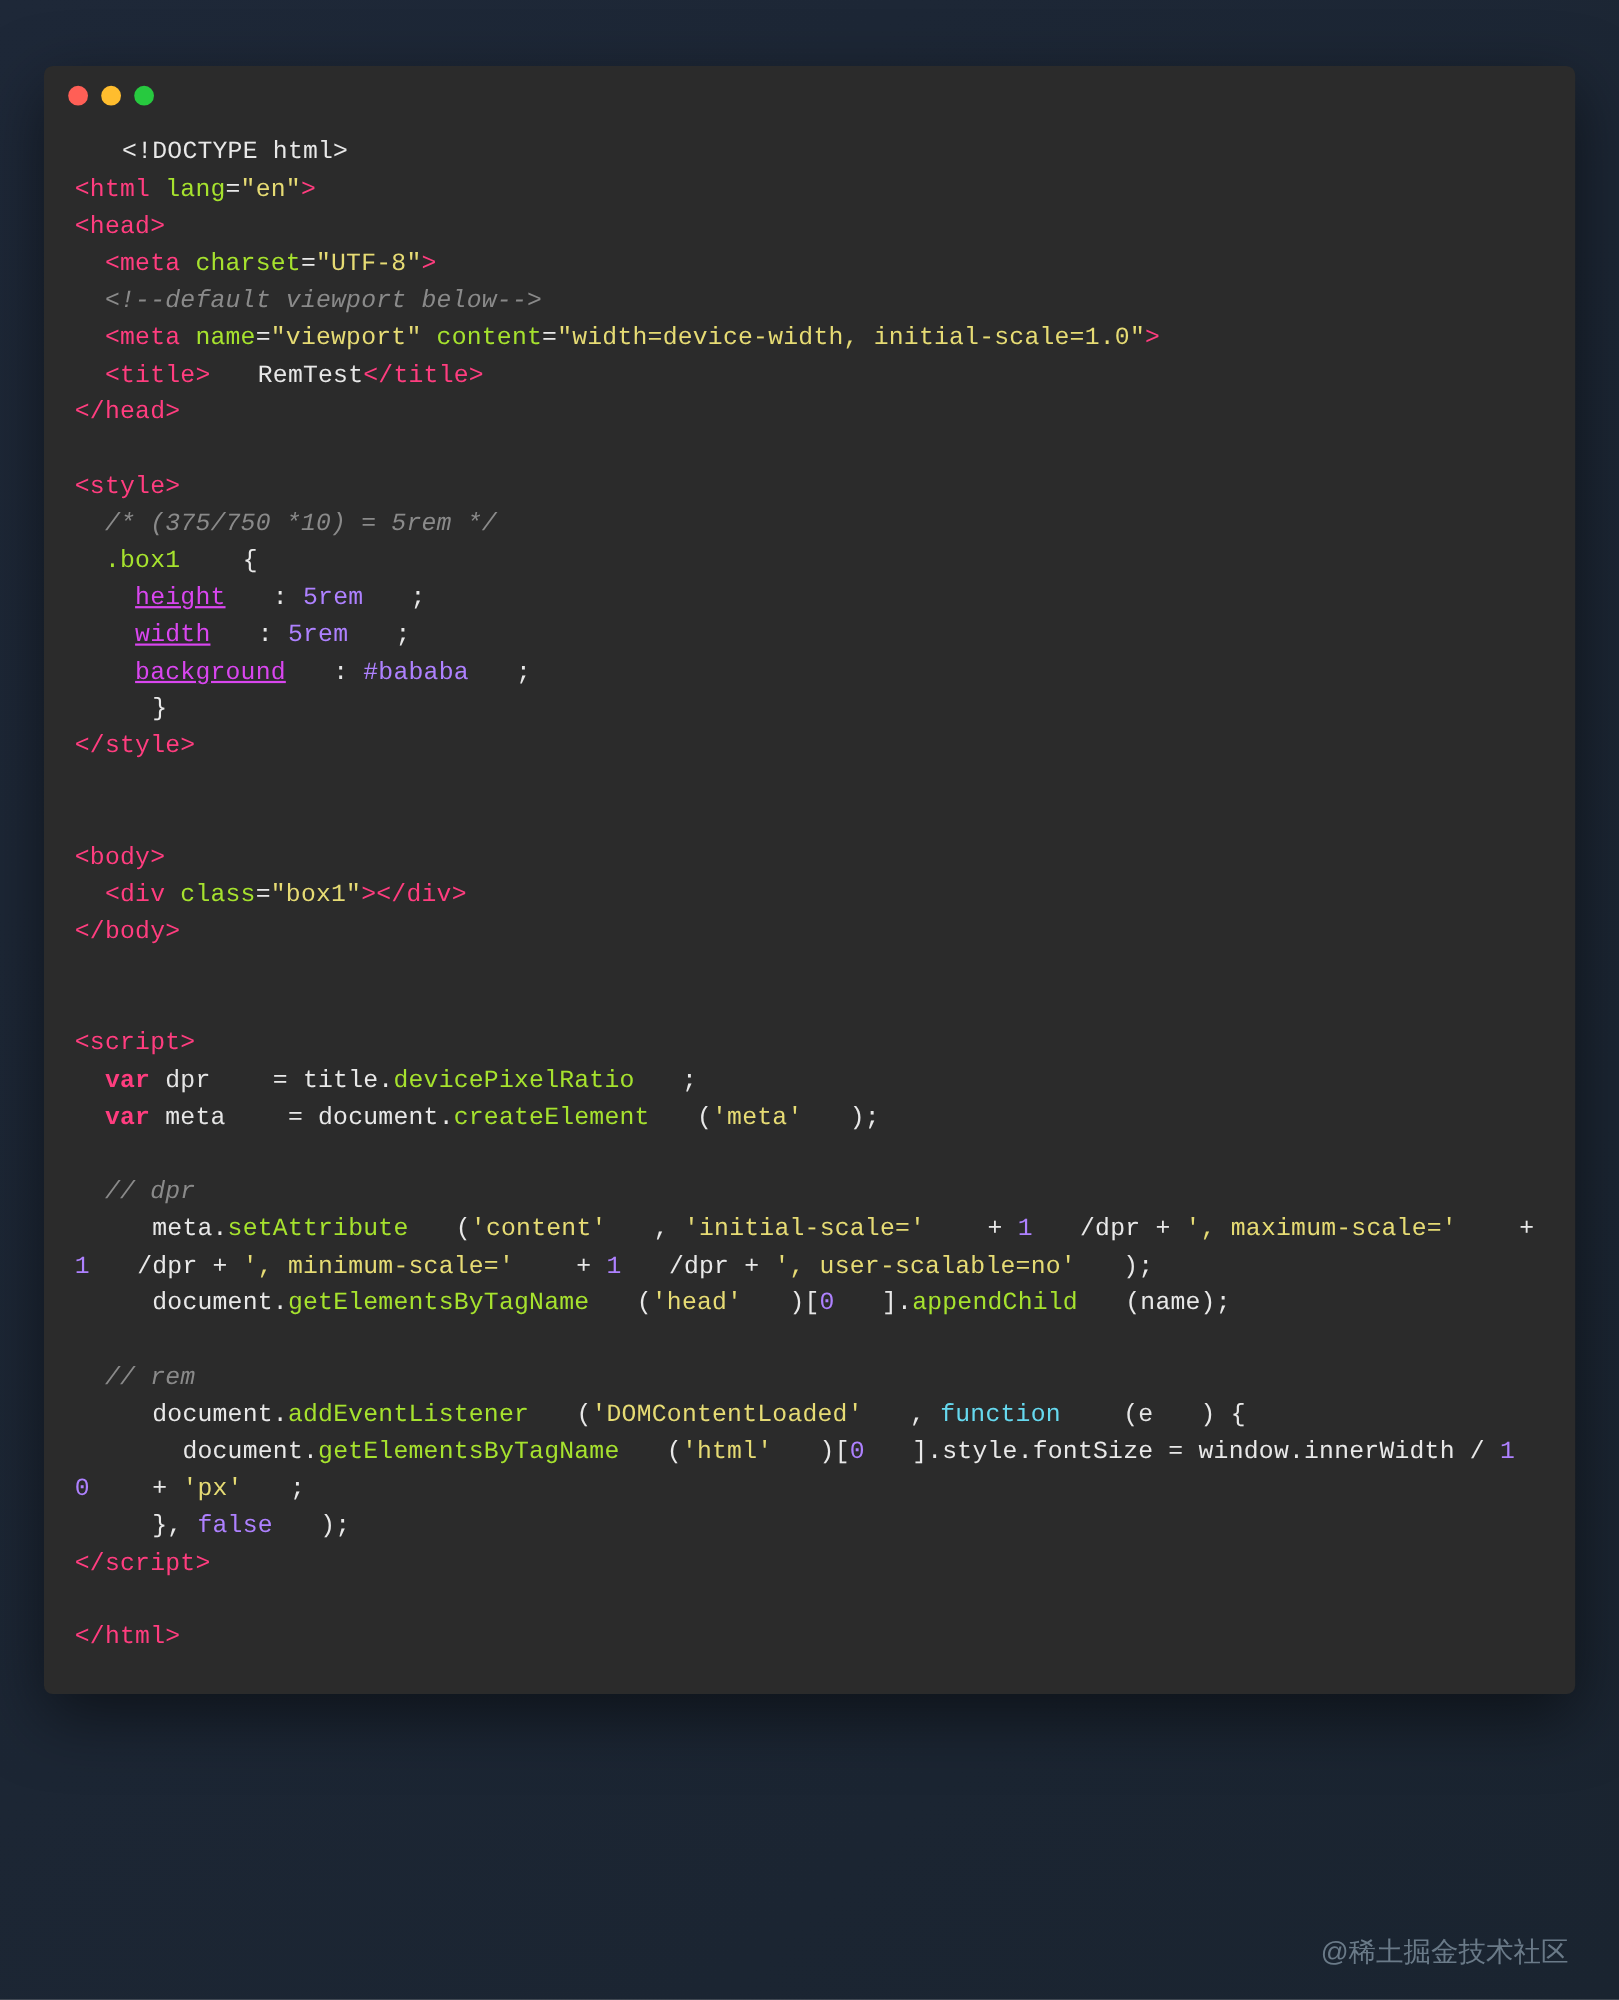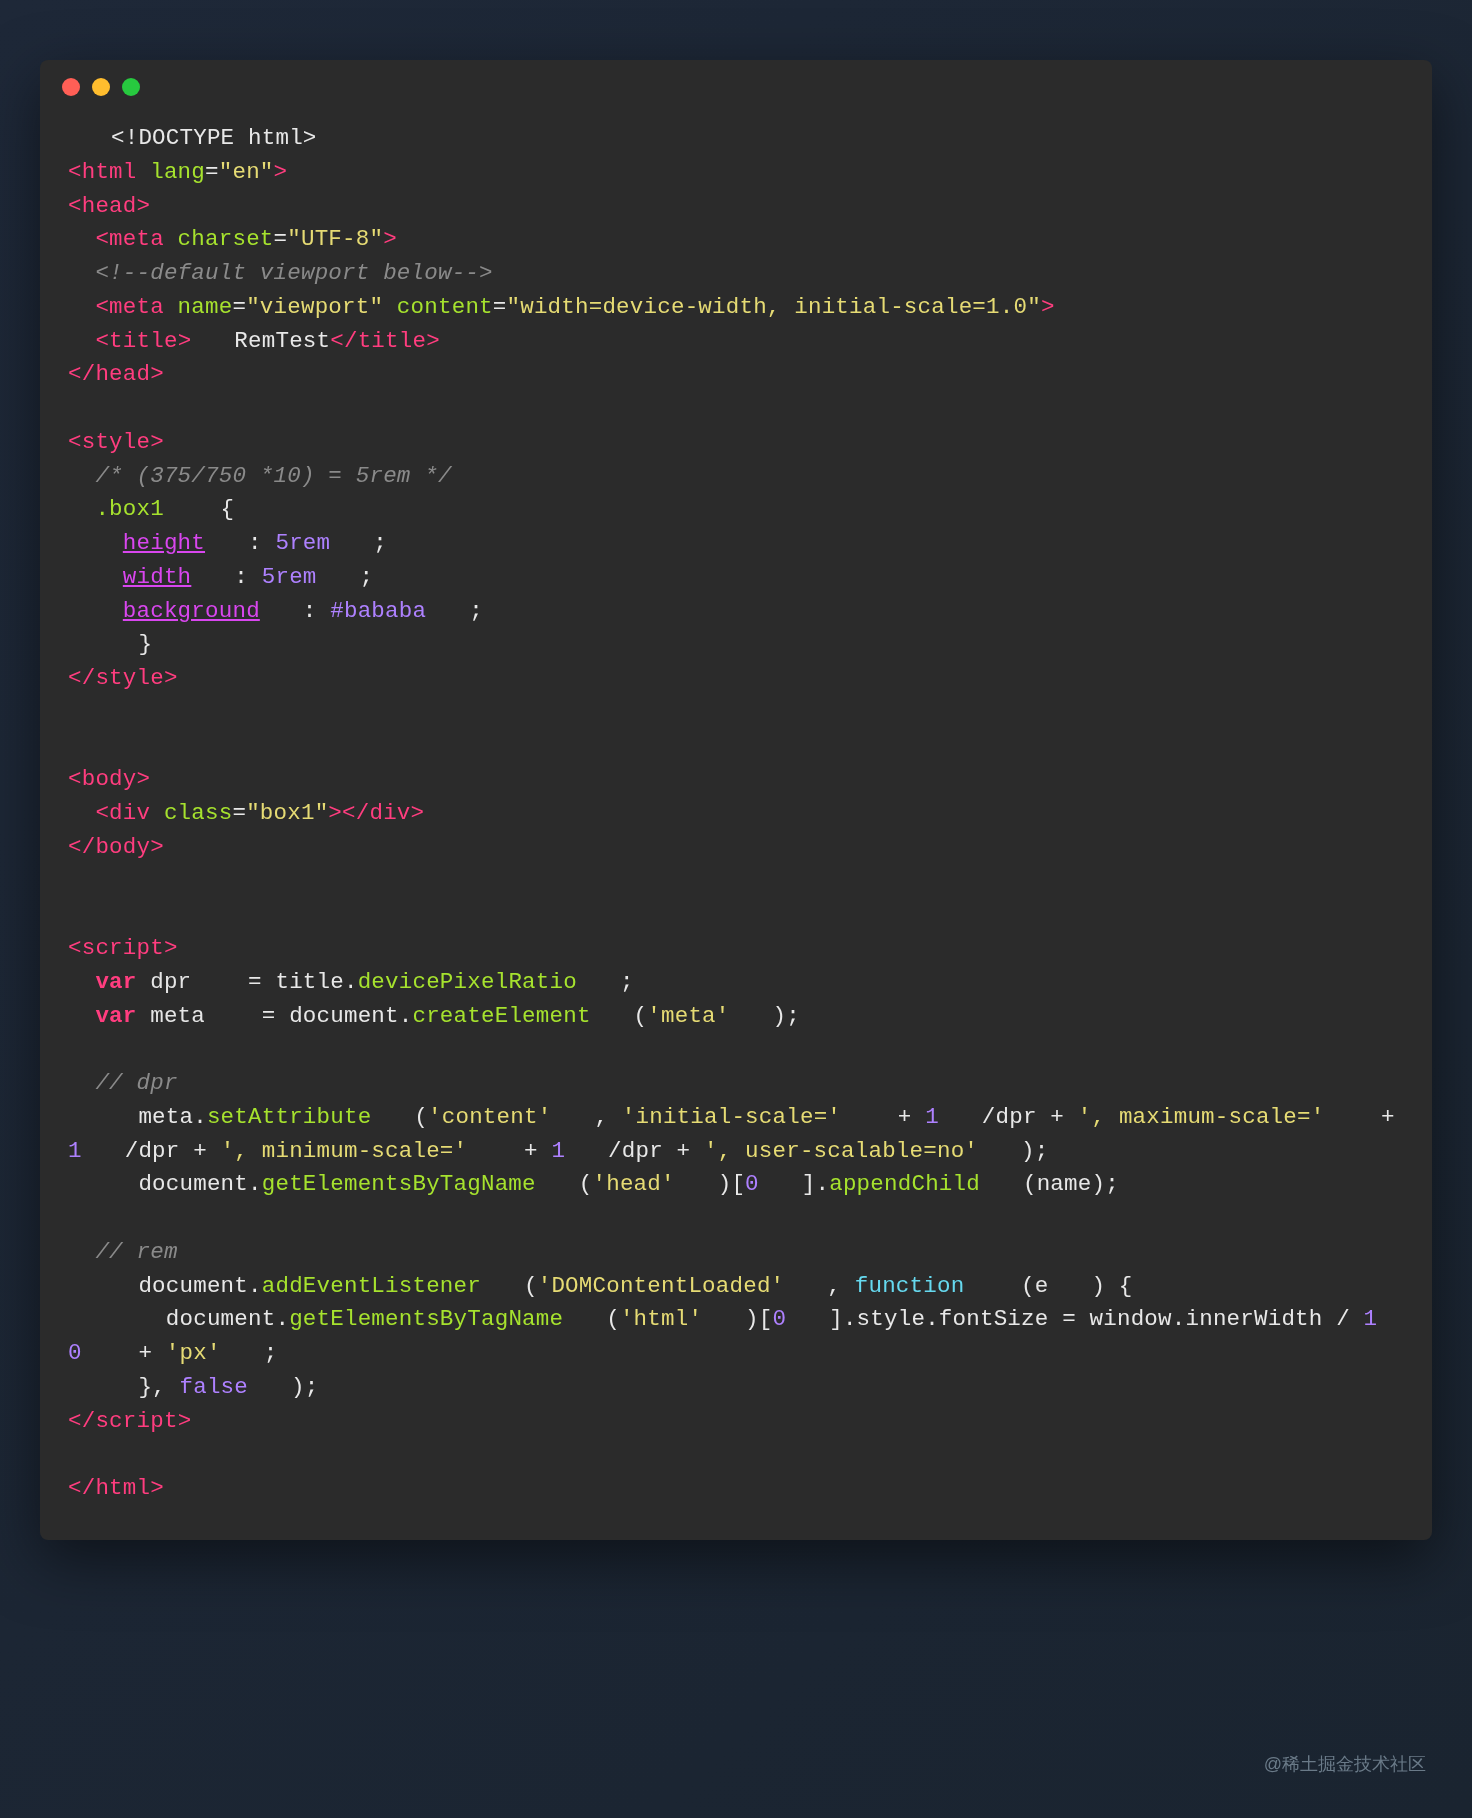--- a/index.html
+++ b/index.html
@@ -50,24 +50,24 @@
   .t-keyword  { color: #ff3d7f; font-weight: bold; }
   .t-var      { color: #e5e5e5; }  
   .t-func     { color: #a6e22e; text-align: center; }
   .t-num      { color: #ae81ff; }
   .t-punc     { color: #e8e8e8; }
   .t-css-prop { color: #d946ef; text-decoration: underline; }
   .t-funcdef  { color: #66d9ef; }
 
   .watermark {
     position: fixed;
-    bottom: 42px;
+    bottom: 27px;
     right: 46px;
     color: #6a7a88;
-    font-size: 18px;
+    font-size: 25px;
     font-family: -apple-system, "PingFang SC", sans-serif;
     text-align: center;
   }
 </style>
 </head>
 <body>
 
 <div class="editor-window">
 
   <div class="titlebar">

